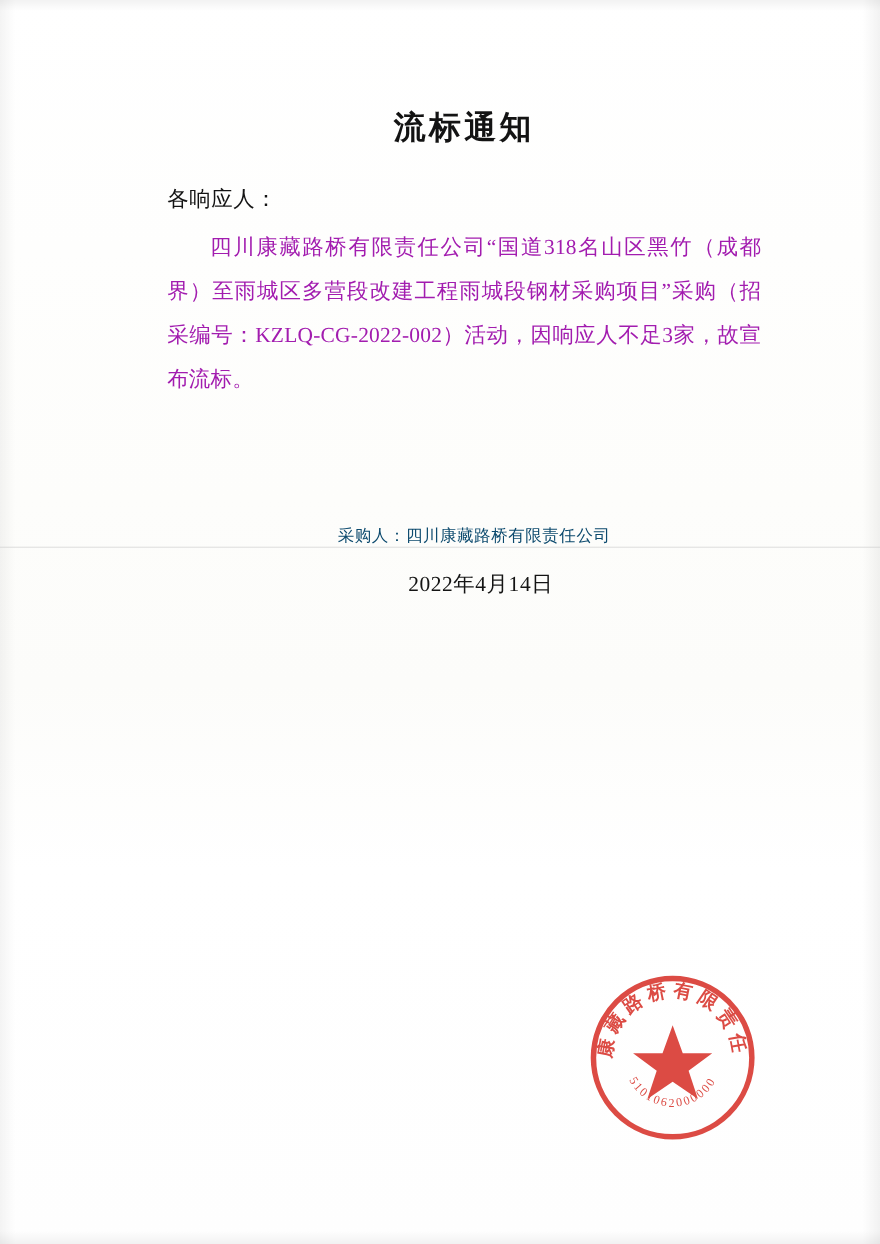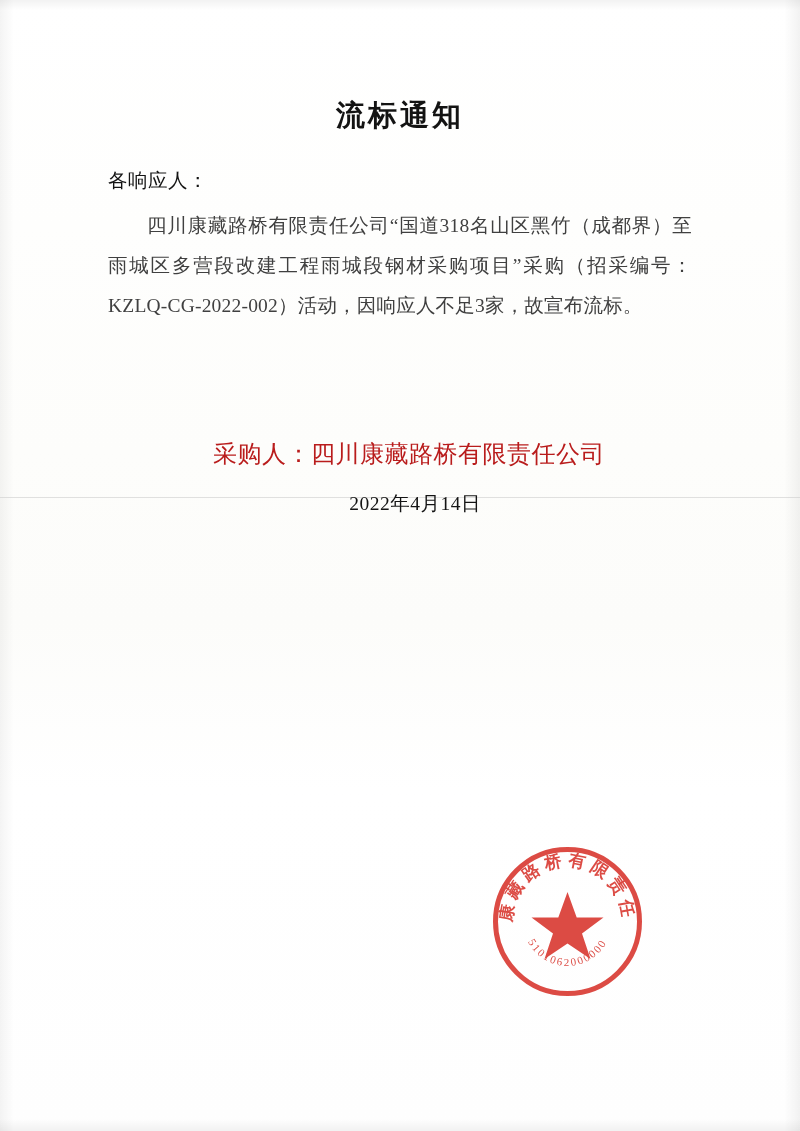--- a/index.html
+++ b/index.html
@@ -11,20 +11,21 @@
     font-family: "Liberation Serif", "DejaVu Serif", serif;
   }
   .page {
     position: relative;
     width: 800px;
     height: 1131px;
     margin: 0 auto;
     background: #ffffff;
     overflow: hidden;
     box-sizing: border-box;
+    padding-left: 44px;
   }
   
   .paper-tint {
     position: absolute;
     inset: 0;
     background:
       linear-gradient(to bottom, #ffffff 0%, #fdfdfb 40%, #fcfcfa 55%, #ffffff 70%, #fefefe 100%);
     pointer-events: none;
   }
   .scan-line {
@@ -85,36 +86,36 @@
   .salutation {
     margin-top: 31px;
     font-size: 19.5px;
     color: #141414;
     letter-spacing: 0.5px;
   }
 
   .body-para {
     margin-top: 12px;
     font-size: 19.5px;
-    color: #404040;
+    color: #a21caf;
     line-height: 2.05;
     text-align: justify;
     text-indent: 2em;
     letter-spacing: 0.2px;
   }
 
   .signature-block {
     position: relative;
     margin-top: 112px;
     text-align: center;
     z-index: 3;
   }
   .sign-line {
-    font-size: 24px;
-    color: #b91c1c;
+    font-size: 15px;
+    color: #0c4a6e;
     letter-spacing: 0.5px;
     padding-left: 18px;
   }
   .date-line {
     margin-top: 20px;
     font-size: 19.5px;
     color: #141414;
     letter-spacing: 0.5px;
     padding-left: 30px;
   }

